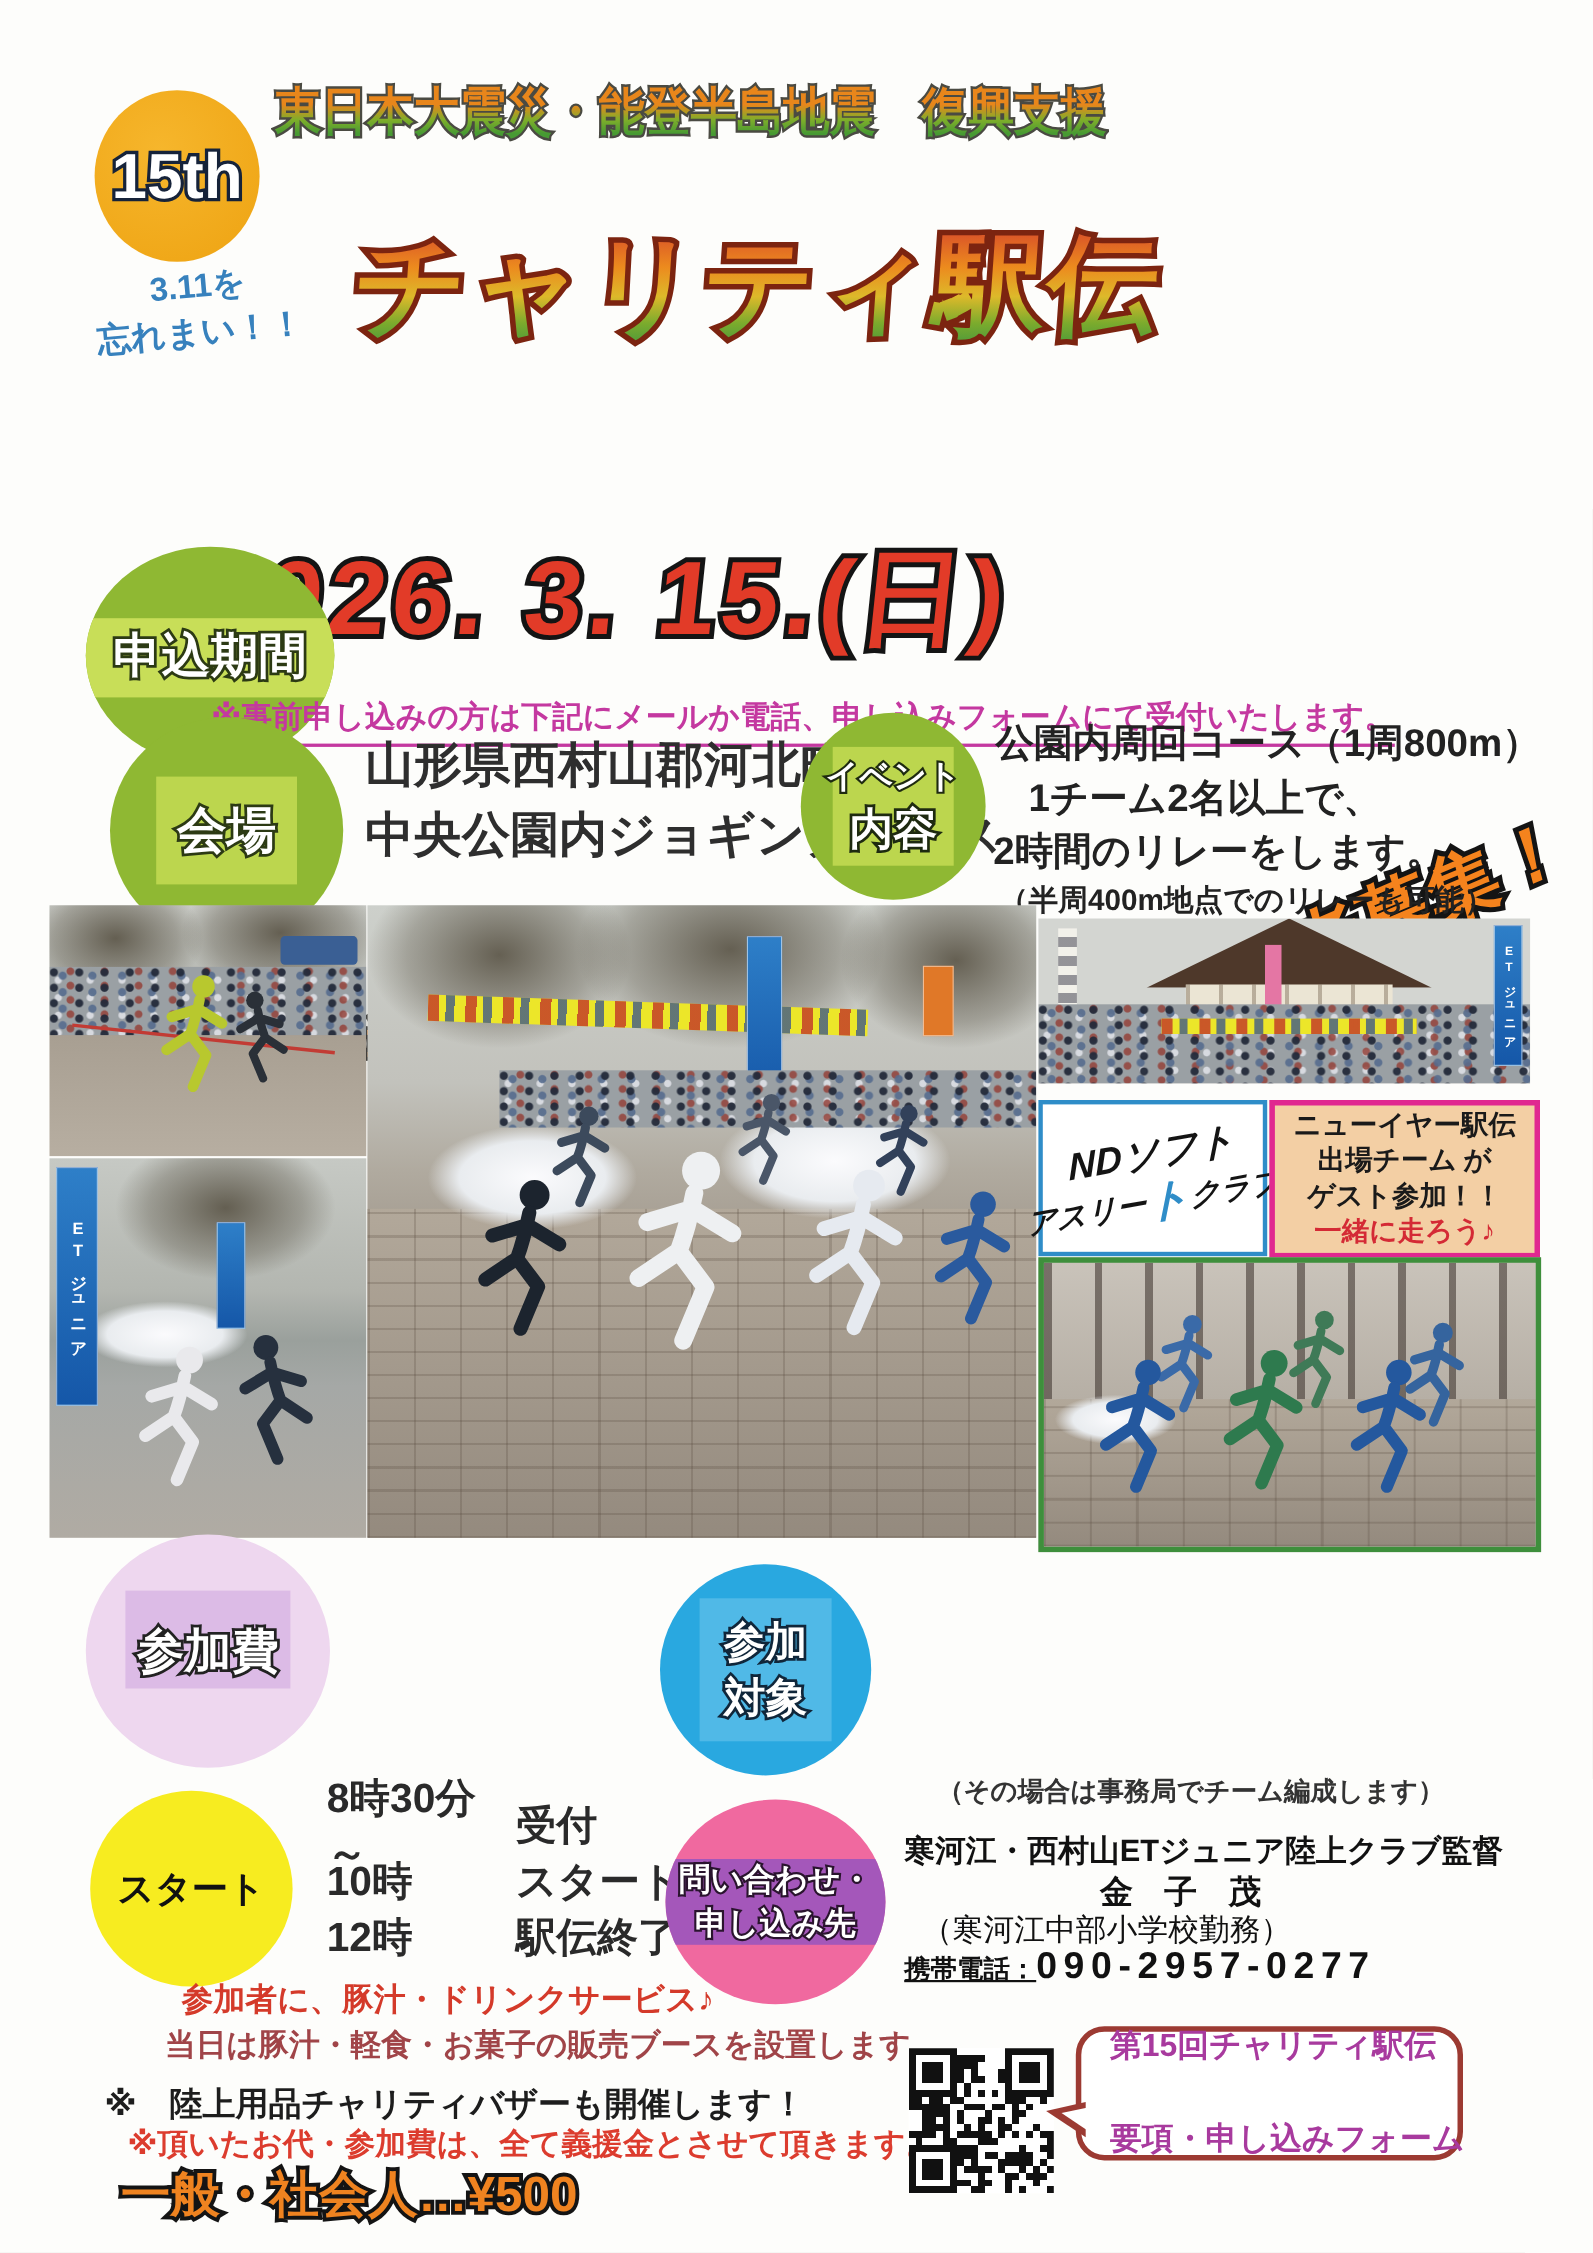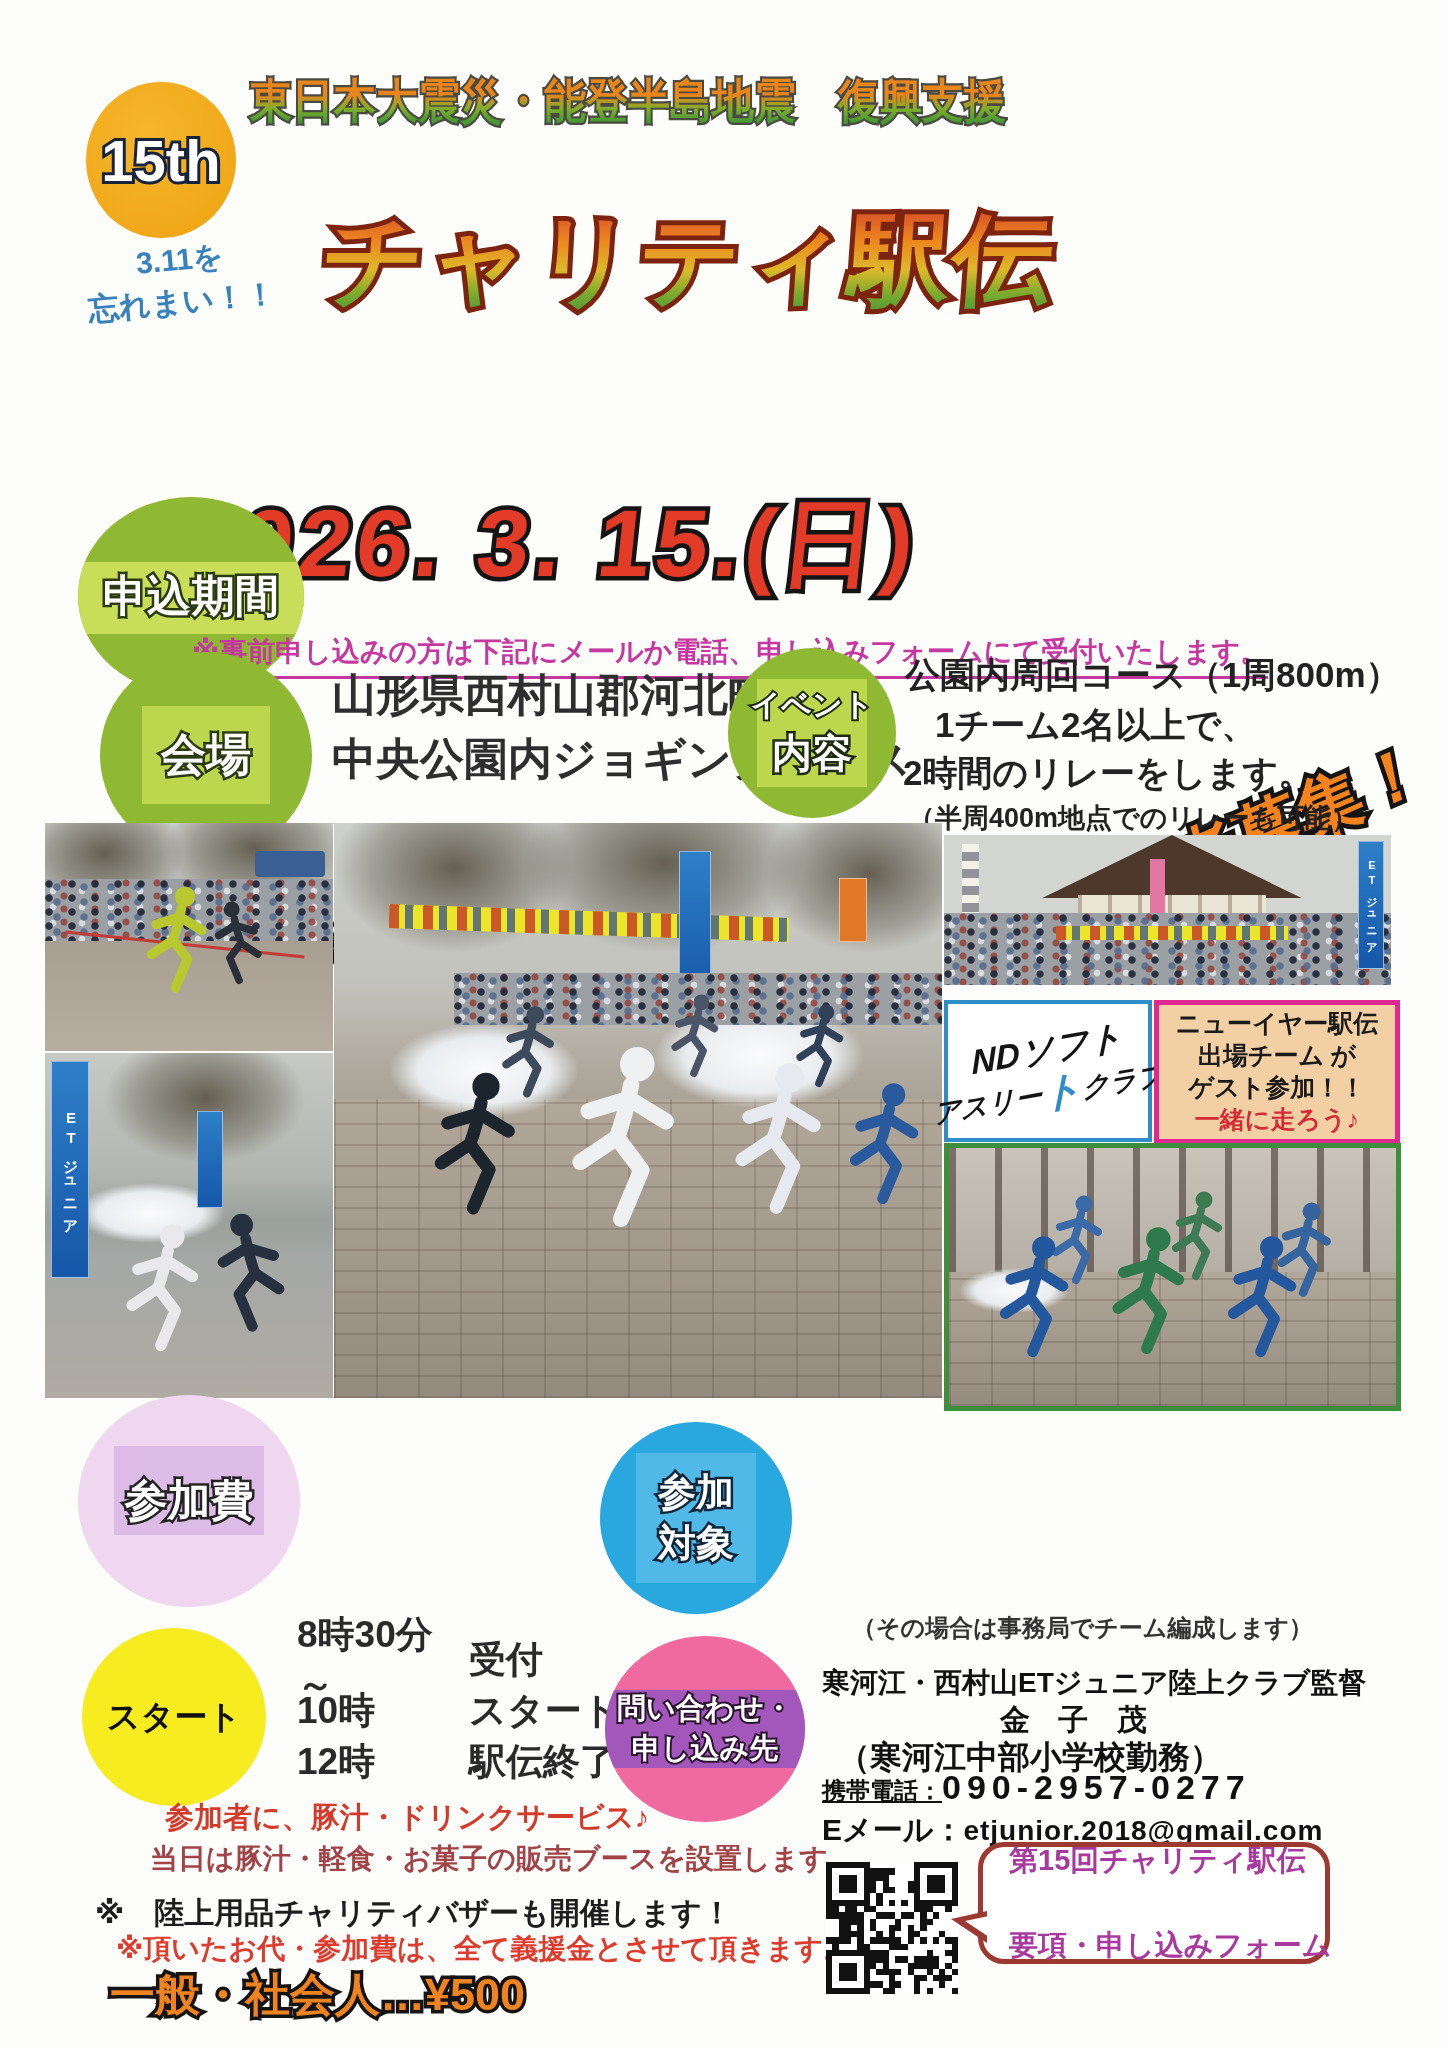--- a/index.html
+++ b/index.html
@@ -257,26 +257,23 @@
   <div class="abs" style="left:95px;top:1893px;font-size:30px;font-weight:900;color:#1d1d1d;white-space:nowrap;">※　陸上用品チャリティバザーも開催します！</div>
   <div class="abs" style="left:116px;top:1930px;font-size:28px;font-weight:900;color:#dc3c2e;white-space:nowrap;">※頂いたお代・参加費は、全て義援金とさせて頂きます。</div>
 
   <div class="circle" style="left:605px;top:1636px;width:200px;height:186px;background:var(--circle-pink,#f0699f);">
     <div class="band" style="left:-2%;top:29%;width:104%;height:42%;background:rgba(150,85,190,.85);"></div>
     <span class="ot clabel" style="font-size:29px;--ow:4px;--oc:#2a142e;--fc:#fff;" data-text="問い合わせ・">問い合わせ・</span>
     <span class="ot clabel" style="font-size:29px;--ow:4px;--oc:#2a142e;--fc:#fff;" data-text="申し込み先">申し込み先</span>
   </div>
   <div class="abs" style="left:822px;top:1664px;font-size:28px;font-weight:900;color:#111;white-space:nowrap;">寒河江・西村山ETジュニア陸上クラブ監督</div>
   <div class="abs" style="left:1000px;top:1700px;font-size:30px;font-weight:900;color:#111;letter-spacing:10px;white-space:nowrap;">金 子 茂</div>
-  <div class="abs" style="left:838px;top:1736px;font-size:32px;font-weight:700;color:#111;white-space:nowrap;">（寒河江中部小学校勤務）</div>
+  <div class="abs" style="left:838px;top:1736px;font-size:28px;font-weight:400;color:#111;white-space:nowrap;">（寒河江中部小学校勤務）</div>
   <div class="abs" style="left:822px;top:1768px;white-space:nowrap;color:#111;">
     <span style="font-size:24px;font-weight:900;text-decoration:underline;">携帯電話：</span><span style="font-size:34px;font-weight:900;letter-spacing:6px;">090-2957-0277</span>
-  </div>
-  <div class="abs" style="left:822px;top:1810px;white-space:nowrap;color:#111;">
-    <span style="font-size:30px;font-weight:900;">Eメール：</span><span style="font-size:28px;font-weight:900;letter-spacing:1px;">etjunior.2018@gmail.com</span>
   </div>
 
   <svg id="qr-svg" class="abs" viewBox="0 0 21 21" style="left:826px;top:1862px;width:132px;height:132px;shape-rendering:crispEdges;background:#fff;">
       <rect x="7" y="1" width="1" height="1" fill="#111"></rect>
       <rect x="8" y="1" width="1" height="1" fill="#111"></rect>
       <rect x="9" y="1" width="1" height="1" fill="#111"></rect>
       <rect x="10" y="1" width="1" height="1" fill="#111"></rect>
       <rect x="7" y="2" width="1" height="1" fill="#111"></rect>
       <rect x="8" y="2" width="1" height="1" fill="#111"></rect>
       <rect x="9" y="2" width="1" height="1" fill="#111"></rect>

